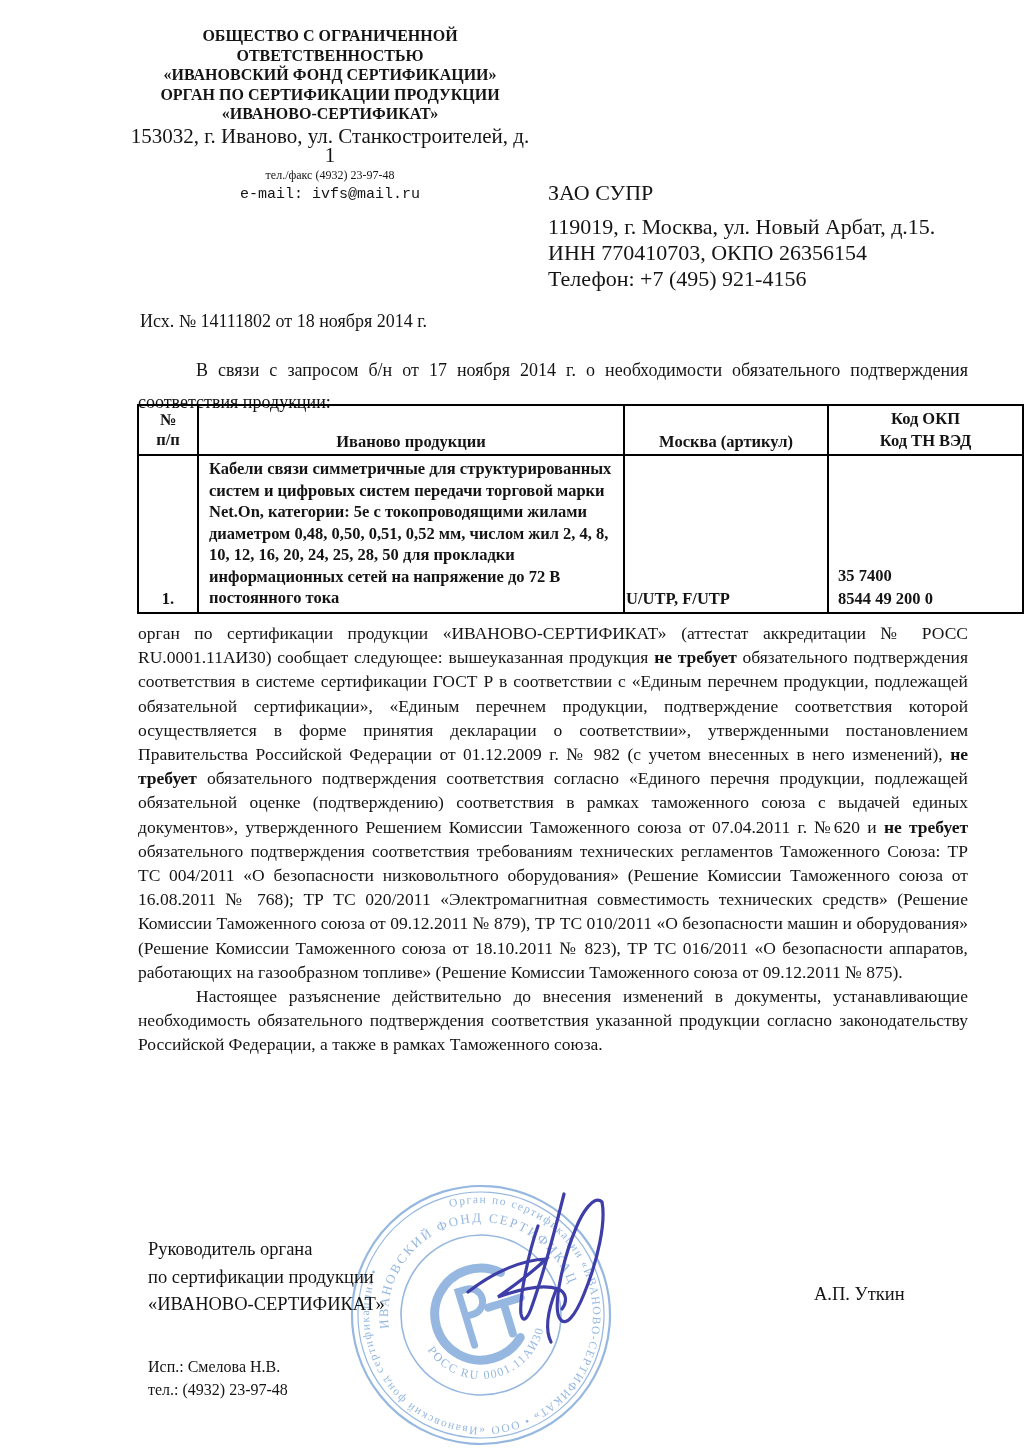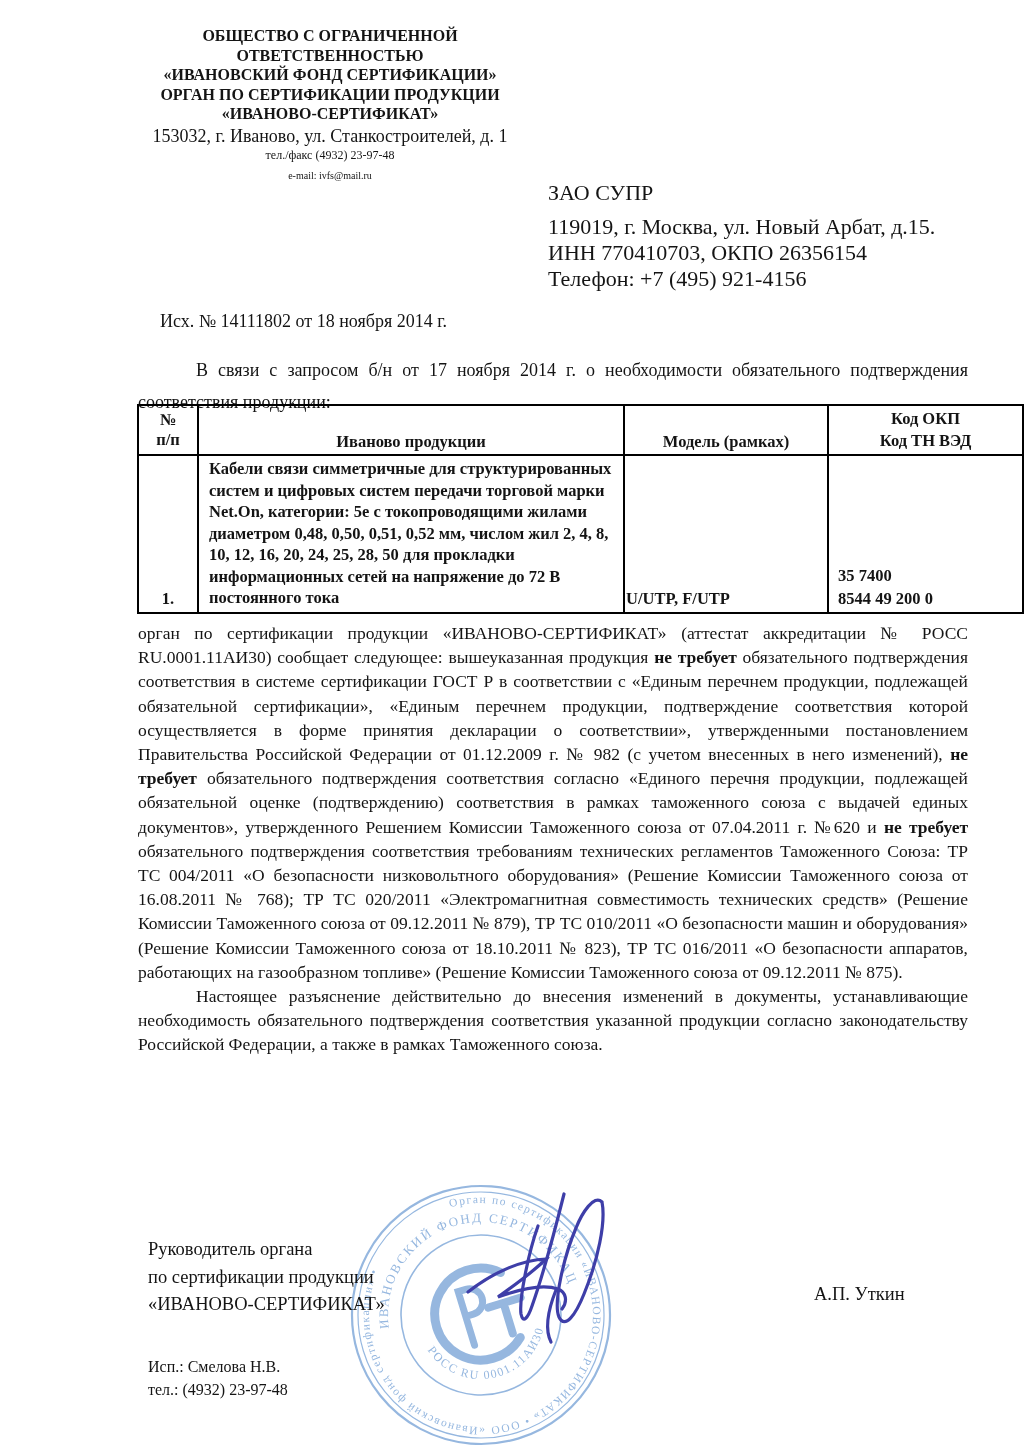--- a/index.html
+++ b/index.html
@@ -12,30 +12,30 @@
     -webkit-font-smoothing:antialiased;
   }
   .page{position:absolute;inset:0;background:#fff;}
 
   
   .letterhead{
     position:absolute;top:26px;left:128px;width:404px;
     text-align:center;font-weight:700;font-size:16px;line-height:19.5px;
   }
   .letterhead .plain{font-weight:400;}
-  .letterhead .address{font-size:18px;margin-top:3px;}
+  .letterhead .address{font-size:21px;margin-top:3px;}
   .letterhead .tel{font-size:12px;}
-  .letterhead .email{font-size:10px;}
+  .letterhead .email{font-size:15px;font-family:Liberation Mono, monospace;}
 
   
   .recipient{position:absolute;top:180px;left:548px;font-size:22px;line-height:26px;}
   .recipient .name{margin-bottom:8px;}
 
   
-  .ref-line{position:absolute;top:311px;left:160px;font-size:18px;}
+  .ref-line{position:absolute;top:311px;left:140px;font-size:18px;}
 
   
   .intro{
     position:absolute;top:354px;left:138px;width:830px;
     font-size:18px;line-height:32px;text-align:justify;
   }
   .intro p{margin:0;text-indent:58px;}
 
   
   table.products{
@@ -108,21 +108,21 @@
   </div>
 
   <table class="products">
     <tbody>
       <tr class="hdr">
         <td class="c-num">
           <div>№</div>
           <div>п/п</div>
         </td>
         <td class="c-prod">Иваново продукции</td>
-        <td class="c-model">Модель (рамках)</td>
+        <td class="c-model">Москва (артикул)</td>
         <td class="c-code">
           <div>Код ОКП</div>
           <div>Код ТН ВЭД</div>
         </td>
       </tr>
       <tr>
         <td class="c-num">1.</td>
         <td class="c-prod cell-prod">Кабели связи симметричные для структурированных систем и цифровых систем передачи торговой марки Net.On, категории: 5е с токопроводящими жилами диаметром 0,48, 0,50, 0,51, 0,52 мм, числом жил 2, 4, 8, 10, 12, 16, 20, 24, 25, 28, 50 для прокладки информационных сетей на напряжение до 72 В постоянного тока</td>
         <td class="c-model cell-model">U/UTP, F/UTP</td>
         <td class="c-code cell-code">

